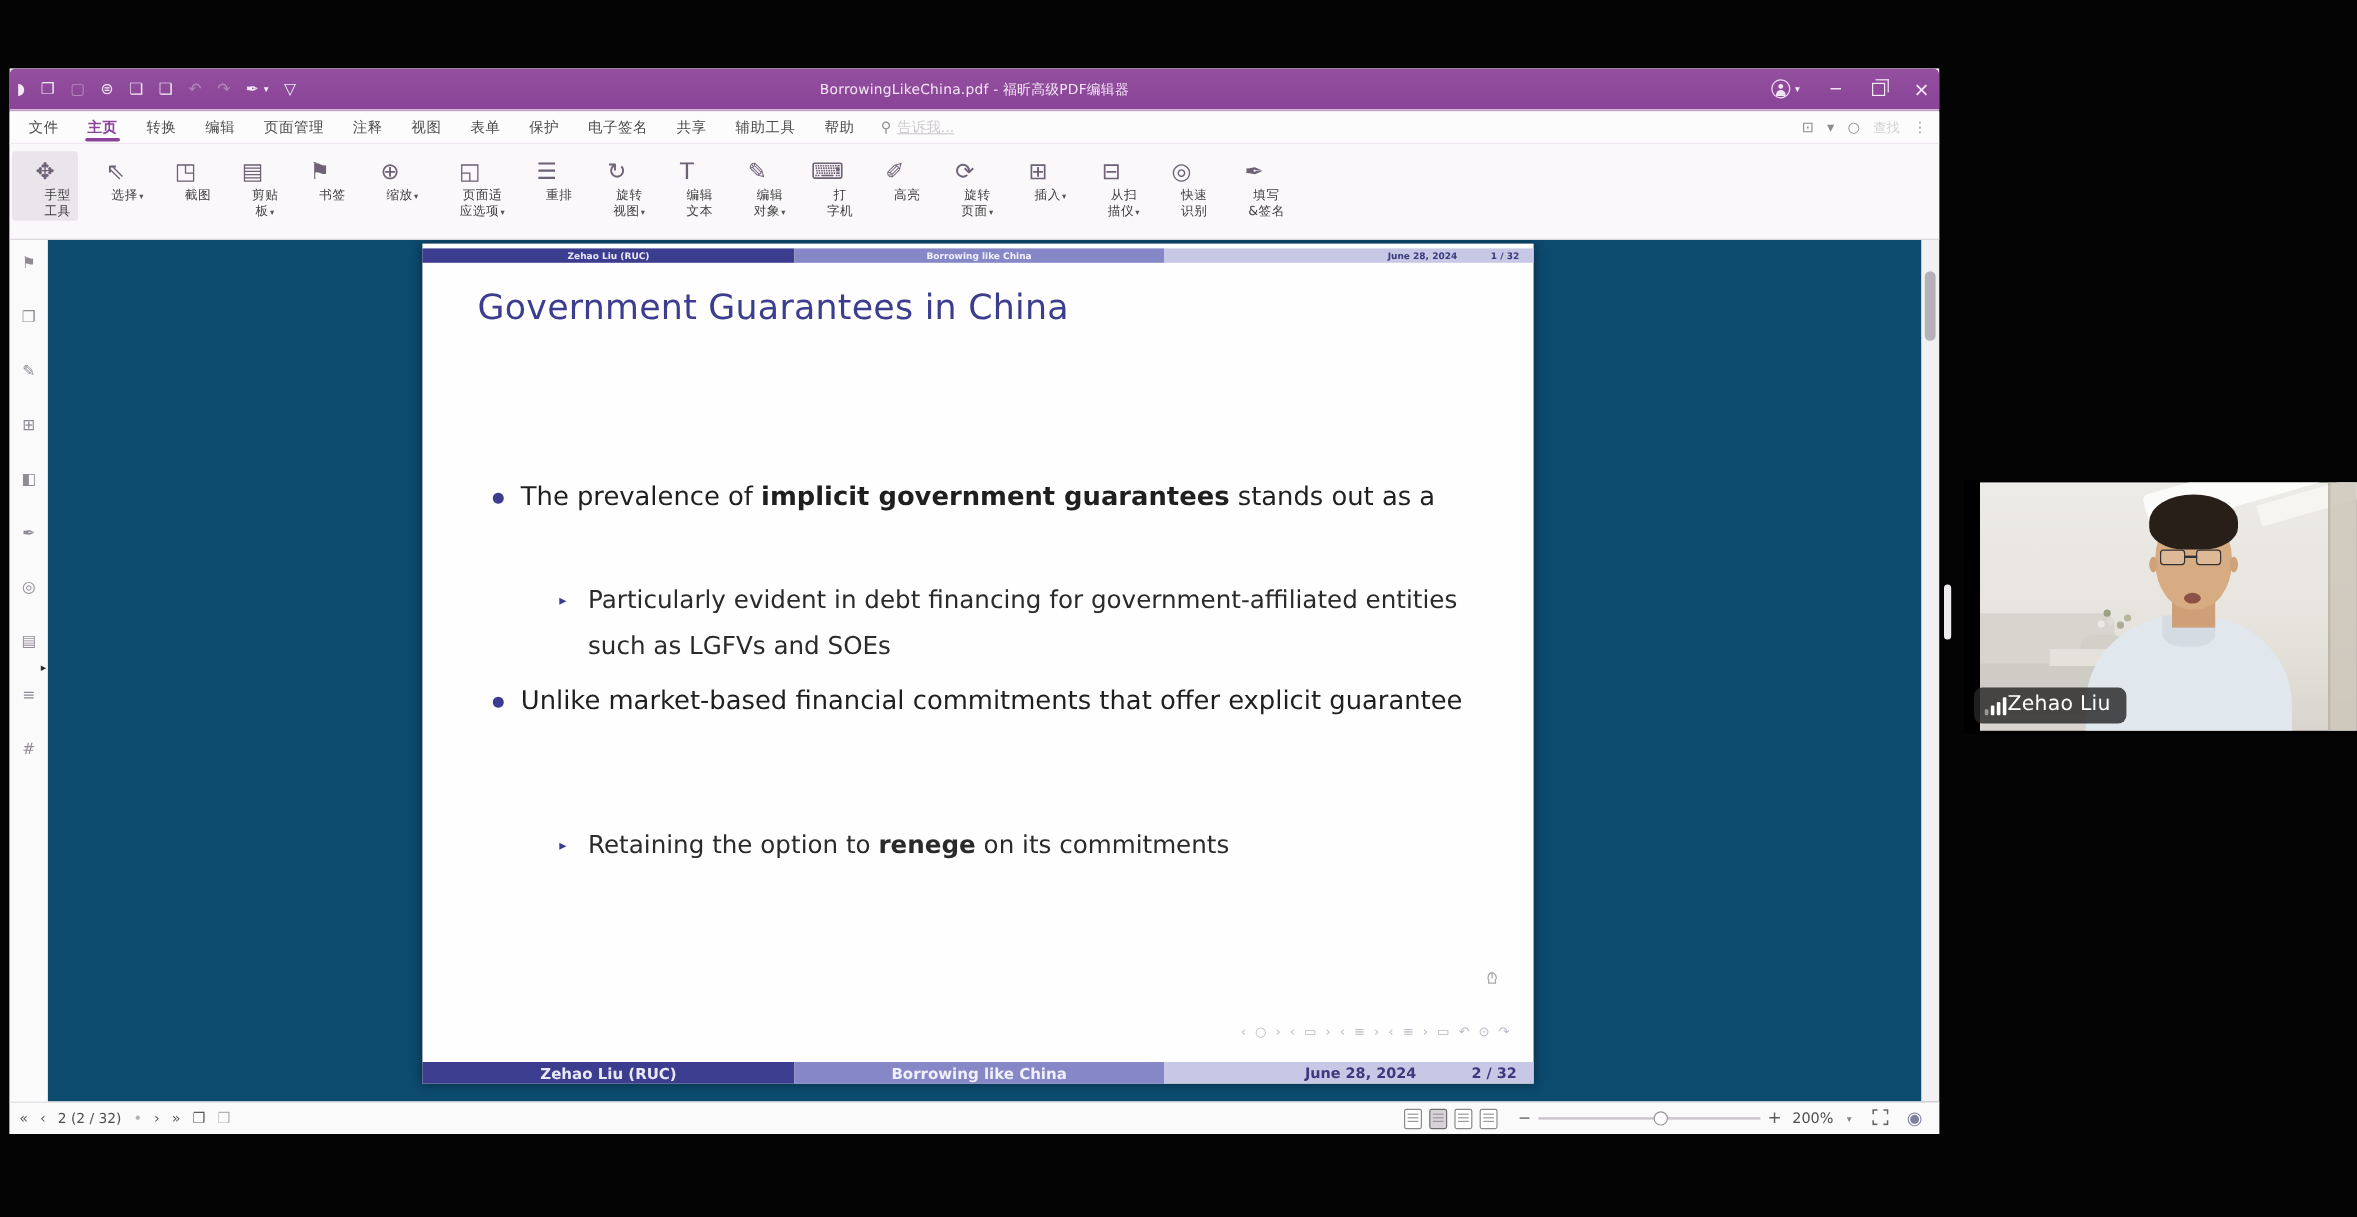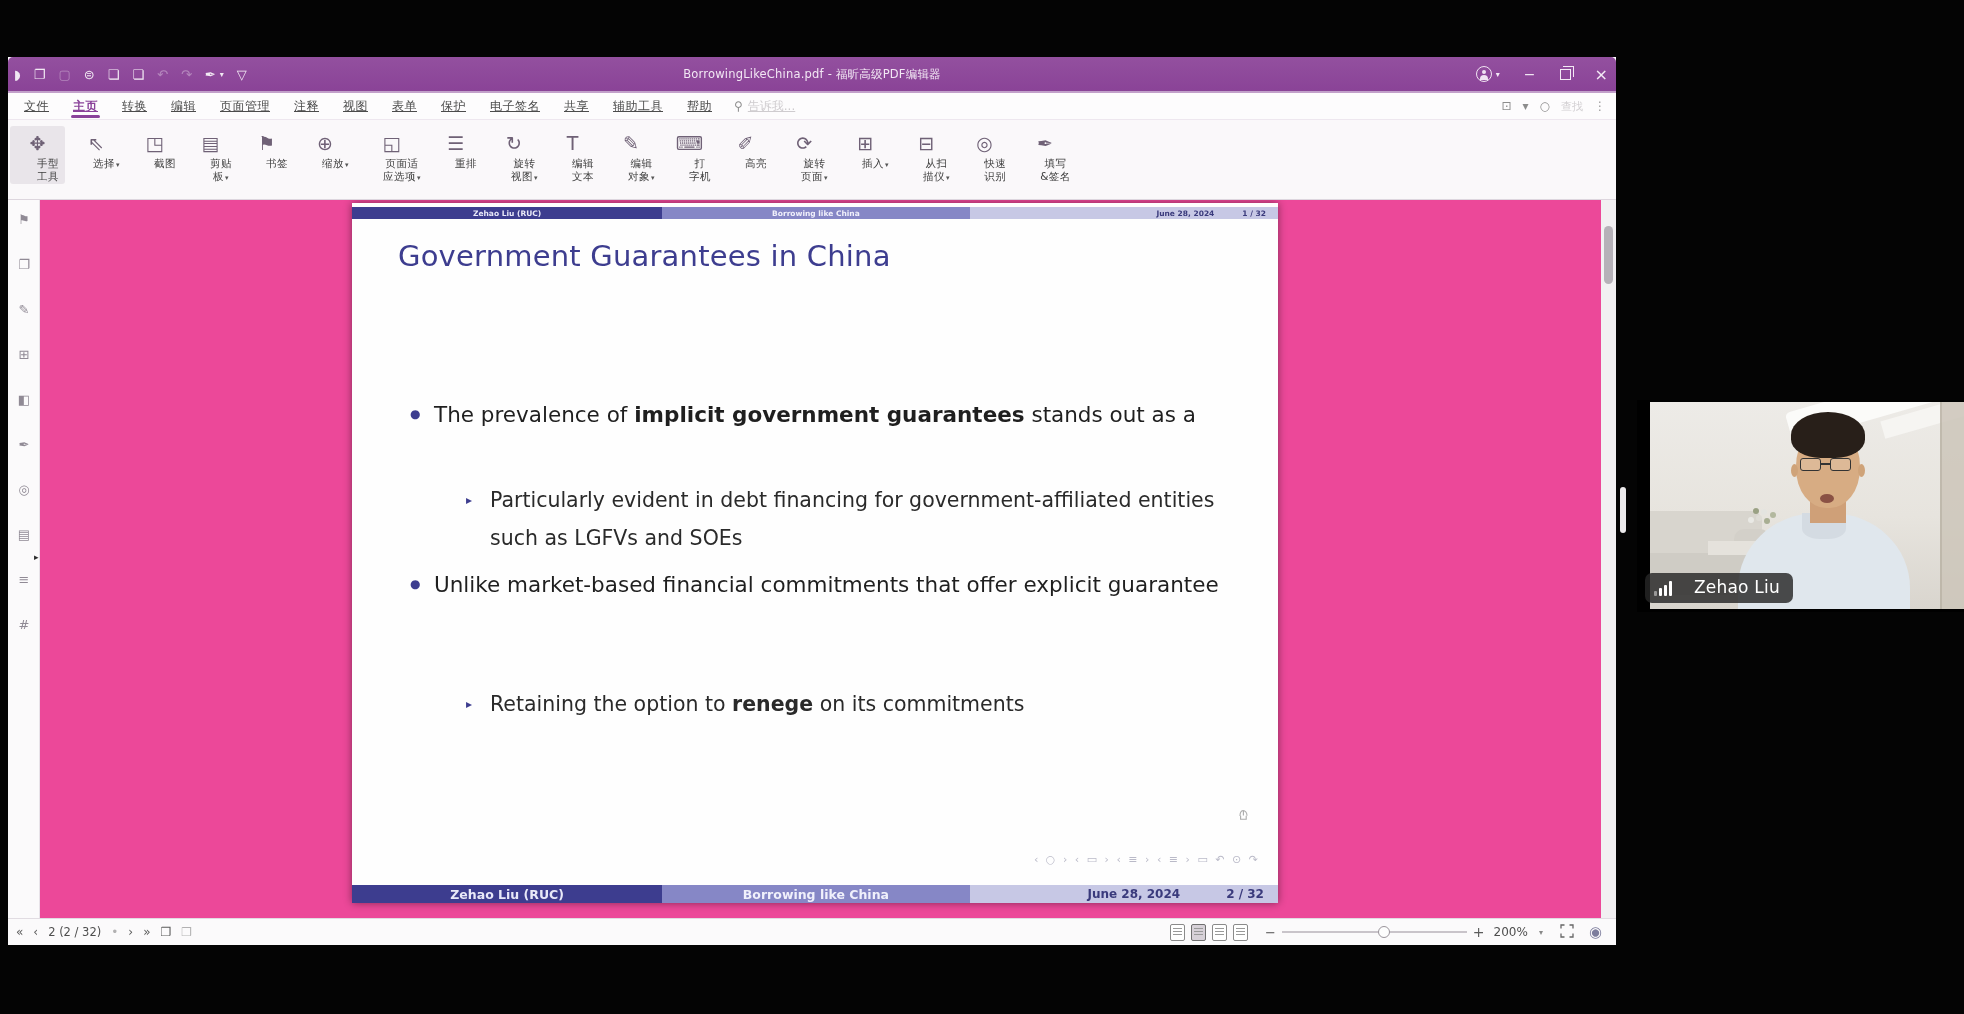--- a/index.html
+++ b/index.html
@@ -26,21 +26,21 @@
   .avatar::after { content:""; position:absolute; left:3px; top:8px; width:8px; height:5px; border-radius:4px 4px 0 0; background:#f0e4f2; }
   .avatar-caret { font-size:8px; }
   .btn-min { font-size:14px; }
   .btn-restore { width:11px; height:11px; border:1.2px solid #f3eaf5; position:relative; margin-top:1px; }
   .btn-restore::before { content:""; position:absolute; left:2px; top:-4px; width:10px; height:10px; border:1.2px solid #f3eaf5; border-left:none; border-bottom:none; }
   .btn-close { font-size:16px; }
 
   
   .menubar { position:relative; height:27px; background:#fdfcfd; border-bottom:1px solid #eee7ef; display:flex; align-items:stretch; }
   .tabs { display:flex; align-items:stretch; padding-left:4px; }
-  .tab { padding:0 12px; display:flex; align-items:center; font-size:12px; color:#4c4c4c; position:relative; letter-spacing:.5px;text-decoration:underline; }
+  .tab { padding:0 12px; display:flex; align-items:center; font-size:12px; color:#4c4c4c; position:relative; letter-spacing:.5px; }
   .tab.active { color:#8a429a; font-weight:bold; }
   .tab.active::after { content:""; position:absolute; left:10px; right:10px; bottom:1px; height:3px; background:#8a429a; border-radius:2px; }
   .tellme { display:flex; align-items:center; gap:5px; margin-left:10px; color:#a9a9a9; font-size:12px; }
   .tellme .pin { font-size:12px; color:#8f8f8f; }
   .tellme .hint { color:#cfcccf;text-decoration:underline; }
   .menu-right { position:absolute; right:10px; top:0; height:26px; display:flex; align-items:center; gap:11px; color:#8c8c8c; font-size:12px; }
   .menu-right .faint { color:#d2cfd2; font-size:11px;font-family:Liberation Serif, serif; }
   .menu-right .kebab { color:#9a9a9a; }
 
   
@@ -50,21 +50,21 @@
   .ticon { height:28px; display:flex; align-items:center; justify-content:center; font-size:19px; color:#6f6176; }
   .tlabel { font-size:10.5px; line-height:12.5px; color:#3d3d3d; text-align:center; letter-spacing:.5px;margin-left:21px; }
   .tlabel .caret { font-size:7px; color:#555; margin-left:1px; }
 
   
   .main { position:relative; height:718px; display:flex; }
   .sidebar { width:32px; background:#fbfafb; border-right:1px solid #e7e2e8; position:relative; }
   .side-ico { position:absolute; left:0; width:32px; text-align:center; font-size:13px; color:#908a95; }
   .side-expand { position:absolute; left:26px; font-size:9px; color:#2b2b2b; z-index:5; }
 
-  .docarea { position:relative; flex:1; background:#ec4899; overflow:hidden;padding-left:28px; }
+  .docarea { position:relative; flex:1; background:#0c4a6e; overflow:hidden;padding-left:28px; }
   .vscroll { position:absolute; right:0; top:0; bottom:0; width:15px; background:#f2f0f2; }
   .vthumb { position:absolute; right:3px; top:26px; width:9px; height:58px; background:#b6b1b8; border-radius:5px; }
 
   
   .page { position:absolute; left:312px; top:3px; width:926px; height:700px; background:#fefefe; box-shadow:0 0 8px rgba(0,0,0,.45); }
   .mini-footer { position:absolute; left:0; width:100%; height:12px; display:flex; }
   .mini-footer.top { top:4px; filter:blur(.6px); }
   .mini-footer .seg { height:100%; display:flex; align-items:center; justify-content:center; font-size:7.5px; font-weight:bold; overflow:hidden; }
   .seg.s1 { width:33.5%; background:#3d3d8f; color:#e8e8f8; }
   .seg.s2 { width:33.2%; background:#8687c6; color:#f0f0fb; }
@@ -122,21 +122,21 @@
   .person-body::before { content:""; position:absolute; left:64px; top:0; width:44px; height:26px; background:#d4dbe2; border-radius:0 0 40% 40%; }
   .neck { position:absolute; left:160px; bottom:86px; width:36px; height:28px; background:#cfa078; }
   .head { position:absolute; left:146px; top:22px; width:64px; height:84px; background:#d7ac83; border-radius:50% 50% 47% 47%; }
   .hair { position:absolute; left:141px; top:10px; width:74px; height:46px; background:#281f19; border-radius:52% 52% 42% 42%; }
   .ear { position:absolute; width:7px; height:13px; background:#cfa379; border-radius:50%; top:62px; }
   .ear.l { left:141px; } .ear.r { left:208px; }
   .lens { position:absolute; top:56px; width:21px; height:13px; border:1.5px solid #333; border-radius:3px; background:rgba(255,255,255,.16); }
   .lens.l { left:150px; } .lens.r { left:180px; }
   .bridge { position:absolute; left:170px; top:61px; width:11px; height:1.5px; background:#333; }
   .mouth { position:absolute; left:170px; top:92px; width:14px; height:9px; background:#8a5144; border-radius:50%; }
-  .nametag { position:absolute; left:8px; bottom:9px; display:flex; align-items:flex-end; gap:22px;
+  .nametag { position:absolute; left:8px; bottom:9px; display:flex; align-items:flex-end; gap:1px;
              background:rgba(38,38,38,.82); border-radius:7px; padding:6px 13px 7px 9px; }
   .bars { display:flex; align-items:flex-end; gap:2px; height:15px; }
   .bars i { display:block; width:3px; background:#fff; border-radius:1px; }
   .bars i:nth-child(1){ height:5px; opacity:.45; } .bars i:nth-child(2){ height:8px; }
   .bars i:nth-child(3){ height:11px; } .bars i:nth-child(4){ height:15px; }
   .nametag .nm { color:#fff; font-size:17px; line-height:17px; letter-spacing:.2px; }
 
   .drag-pill { position:absolute; left:1620px; top:487px; width:6px; height:46px; background:#eceaec; border-radius:3px; }
 </style>
 </head>

